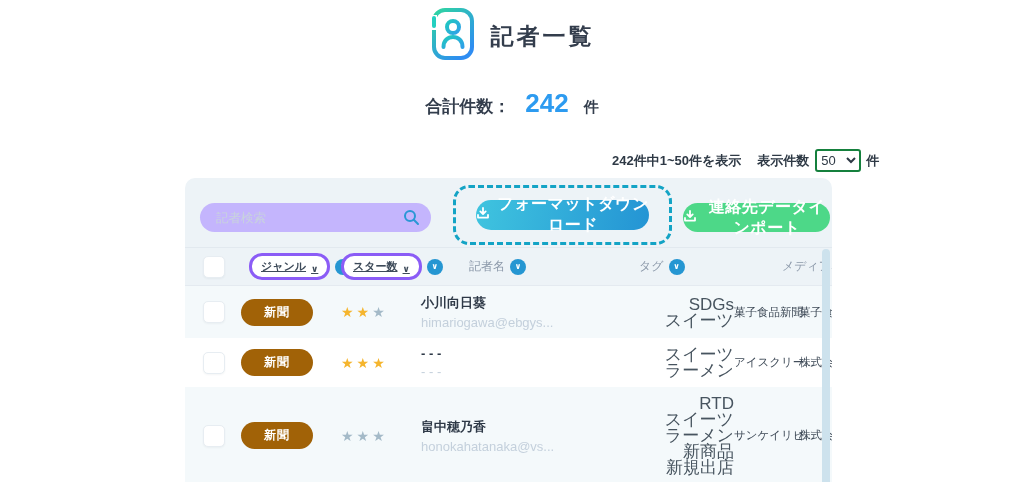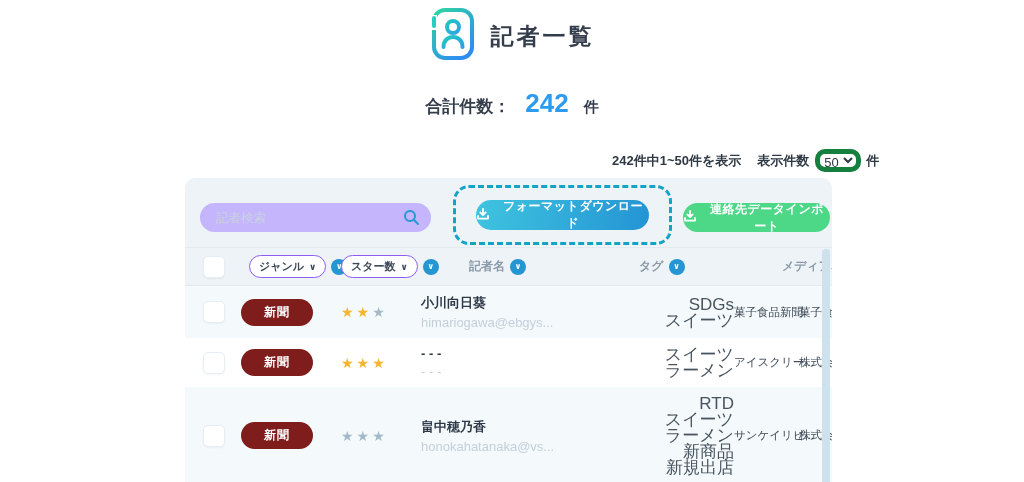--- a/index.html
+++ b/index.html
@@ -12,56 +12,56 @@
   .page-title { font-size:23px; font-weight:800; color:#333d4c; letter-spacing:3px; }
 
   .summary { position:absolute; top:88px; left:0; width:100%; display:flex; justify-content:center; align-items:baseline; gap:12px; }
   .summary-label { font-size:17px; font-weight:800; color:#333d4c; }
   .summary-count { font-size:26px; font-weight:800; color:#2d9bf0; margin:0 3px; }
   .summary-unit { font-size:15px; font-weight:800; color:#333d4c; }
 
   .info-row { position:absolute; top:149px; left:612px; display:flex; align-items:center; font-size:13px; font-weight:600; color:#2e3945; }
   .info-range { margin-right:16px; }
   .per-page-label { margin-right:6px; }
-  .per-page-select { width:46px; height:23px; font-size:13px; color:#2e3945; border:5px solid #15803d; border-radius:10px; background:#fff; margin-right:5px; }
+  .per-page-select { width:46px; height:23px; font-size:13px; color:#2e3945; border:2px solid #15803d; border-radius:3px; background:#fff; margin-right:5px; }
 
   
   .panel { position:absolute; left:185px; top:178px; width:647px; height:330px; background:#edf3f7; border-radius:10px 10px 0 0; overflow:hidden; }
 
   .toolbar { position:relative; height:70px; border-bottom:1px solid #e2e9ef; }
   .search-box { position:absolute; left:15px; top:25px; width:231px; height:29px; }
   .search-input { width:100%; height:100%; border:none; outline:none; border-radius:15px; background:#c4b5fd; padding:0 36px 0 16px; font-size:12.5px; color:#45525f; font-family:inherit; }
   .search-input::placeholder { color:#c8d3dd; }
   .search-icon { position:absolute; right:11px; top:6px; width:17px; height:17px; }
 
   .highlight-box { position:absolute; left:268px; top:7px; width:219px; height:60px; border:3px dashed #13a3c5; border-radius:16px; display:flex; align-items:center; justify-content:center; }
 
-  .btn { display:flex; align-items:center; justify-content:center; gap:7px; border:none; border-radius:15px; color:#fff; font-size:12px; font-weight:700; font-family:inherit; cursor:pointer; letter-spacing:0.5px; }
+  .btn { display:flex; align-items:center; justify-content:center; gap:7px; border:none; border-radius:15px; color:#fff; font-size:16px; font-weight:700; font-family:inherit; cursor:pointer; letter-spacing:0.5px; }
   .btn-teal { width:173px; height:30px; background:linear-gradient(100deg,#3fc4df,#2494d4); }
   .btn-green { position:absolute; left:498px; top:25px; width:147px; height:29px; background:#4dd888; }
 
   
   .grid { display:grid; grid-template-columns:38px 100px 80px 170px 143px 65px auto; align-items:center; padding-left:18px; }
   .table-head { height:38px; border-bottom:1px solid #e4eaf0; }
   .head-cell { display:flex; align-items:center; gap:5px; white-space:nowrap; }
-  .head-label { font-size:12px; color:#8b98a9; font-weight:700;padding-left:48px; }
+  .head-label { font-size:12px; color:#8b98a9; font-weight:400;padding-left:48px; }
   .pad-left { padding-left:8px; }
 
   .checkbox { width:22px; height:22px; background:#fff; border:1px solid #e7edf2; border-radius:5px; box-shadow:0 1px 2px rgba(40,60,80,0.05); display:inline-block; }
 
-  .pill { display:inline-flex; align-items:center; gap:5px; background:#fff; border:1px solid #8b5cf6; border-radius:13px; padding:3px 9px; font-size:11px; color:#3d4a59; font-weight:600; white-space:nowrap; }
+  .pill { display:inline-flex; align-items:flex-end; gap:5px; background:#fff; border:3px solid #8b5cf6; border-radius:13px; padding:3px 9px; font-size:11px; color:#3d4a59; font-weight:600; white-space:nowrap;text-decoration:underline; }
   .pill-caret { font-size:9px; color:#3d4a59; }
 
   .sort-circle { width:16px; height:16px; min-width:16px; border-radius:50%; background:#2596d2; color:#fff; display:inline-flex; align-items:center; justify-content:center; font-size:8px; font-weight:700; line-height:1; }
 
   .rows .row:nth-child(odd) { background:#f4f9fb; }
   .rows .row:nth-child(even) { background:#ffffff; }
   .row { padding-top:8px; padding-bottom:8px; }
 
-  .badge { width:72px; height:27px; border-radius:14px; background:#7f1d1d; color:#fff; font-size:12px; font-weight:600; letter-spacing:1px; display:flex; align-items:center; justify-content:center; }
+  .badge { width:72px; height:27px; border-radius:14px; background:#a16207; color:#fff; font-size:12px; font-weight:600; letter-spacing:1px; display:flex; align-items:center; justify-content:center; }
   .stars { letter-spacing:3px; font-size:14px; white-space:nowrap; }
   .star-filled { color:#f5b52e; }
   .star-empty { color:#a4bac8; }
 
   .cell-name .name { font-size:13px; font-weight:700; color:#2e3947; }
   .cell-name .email { font-size:13px; color:#c4d0dc; margin-top:3px; }
   .tag-item { font-size:17px; line-height:15px; color:#47545f; margin:1px 0;text-align:right; }
   .media, .company { font-size:11.5px; color:#3d4956; white-space:nowrap; }
 
   

